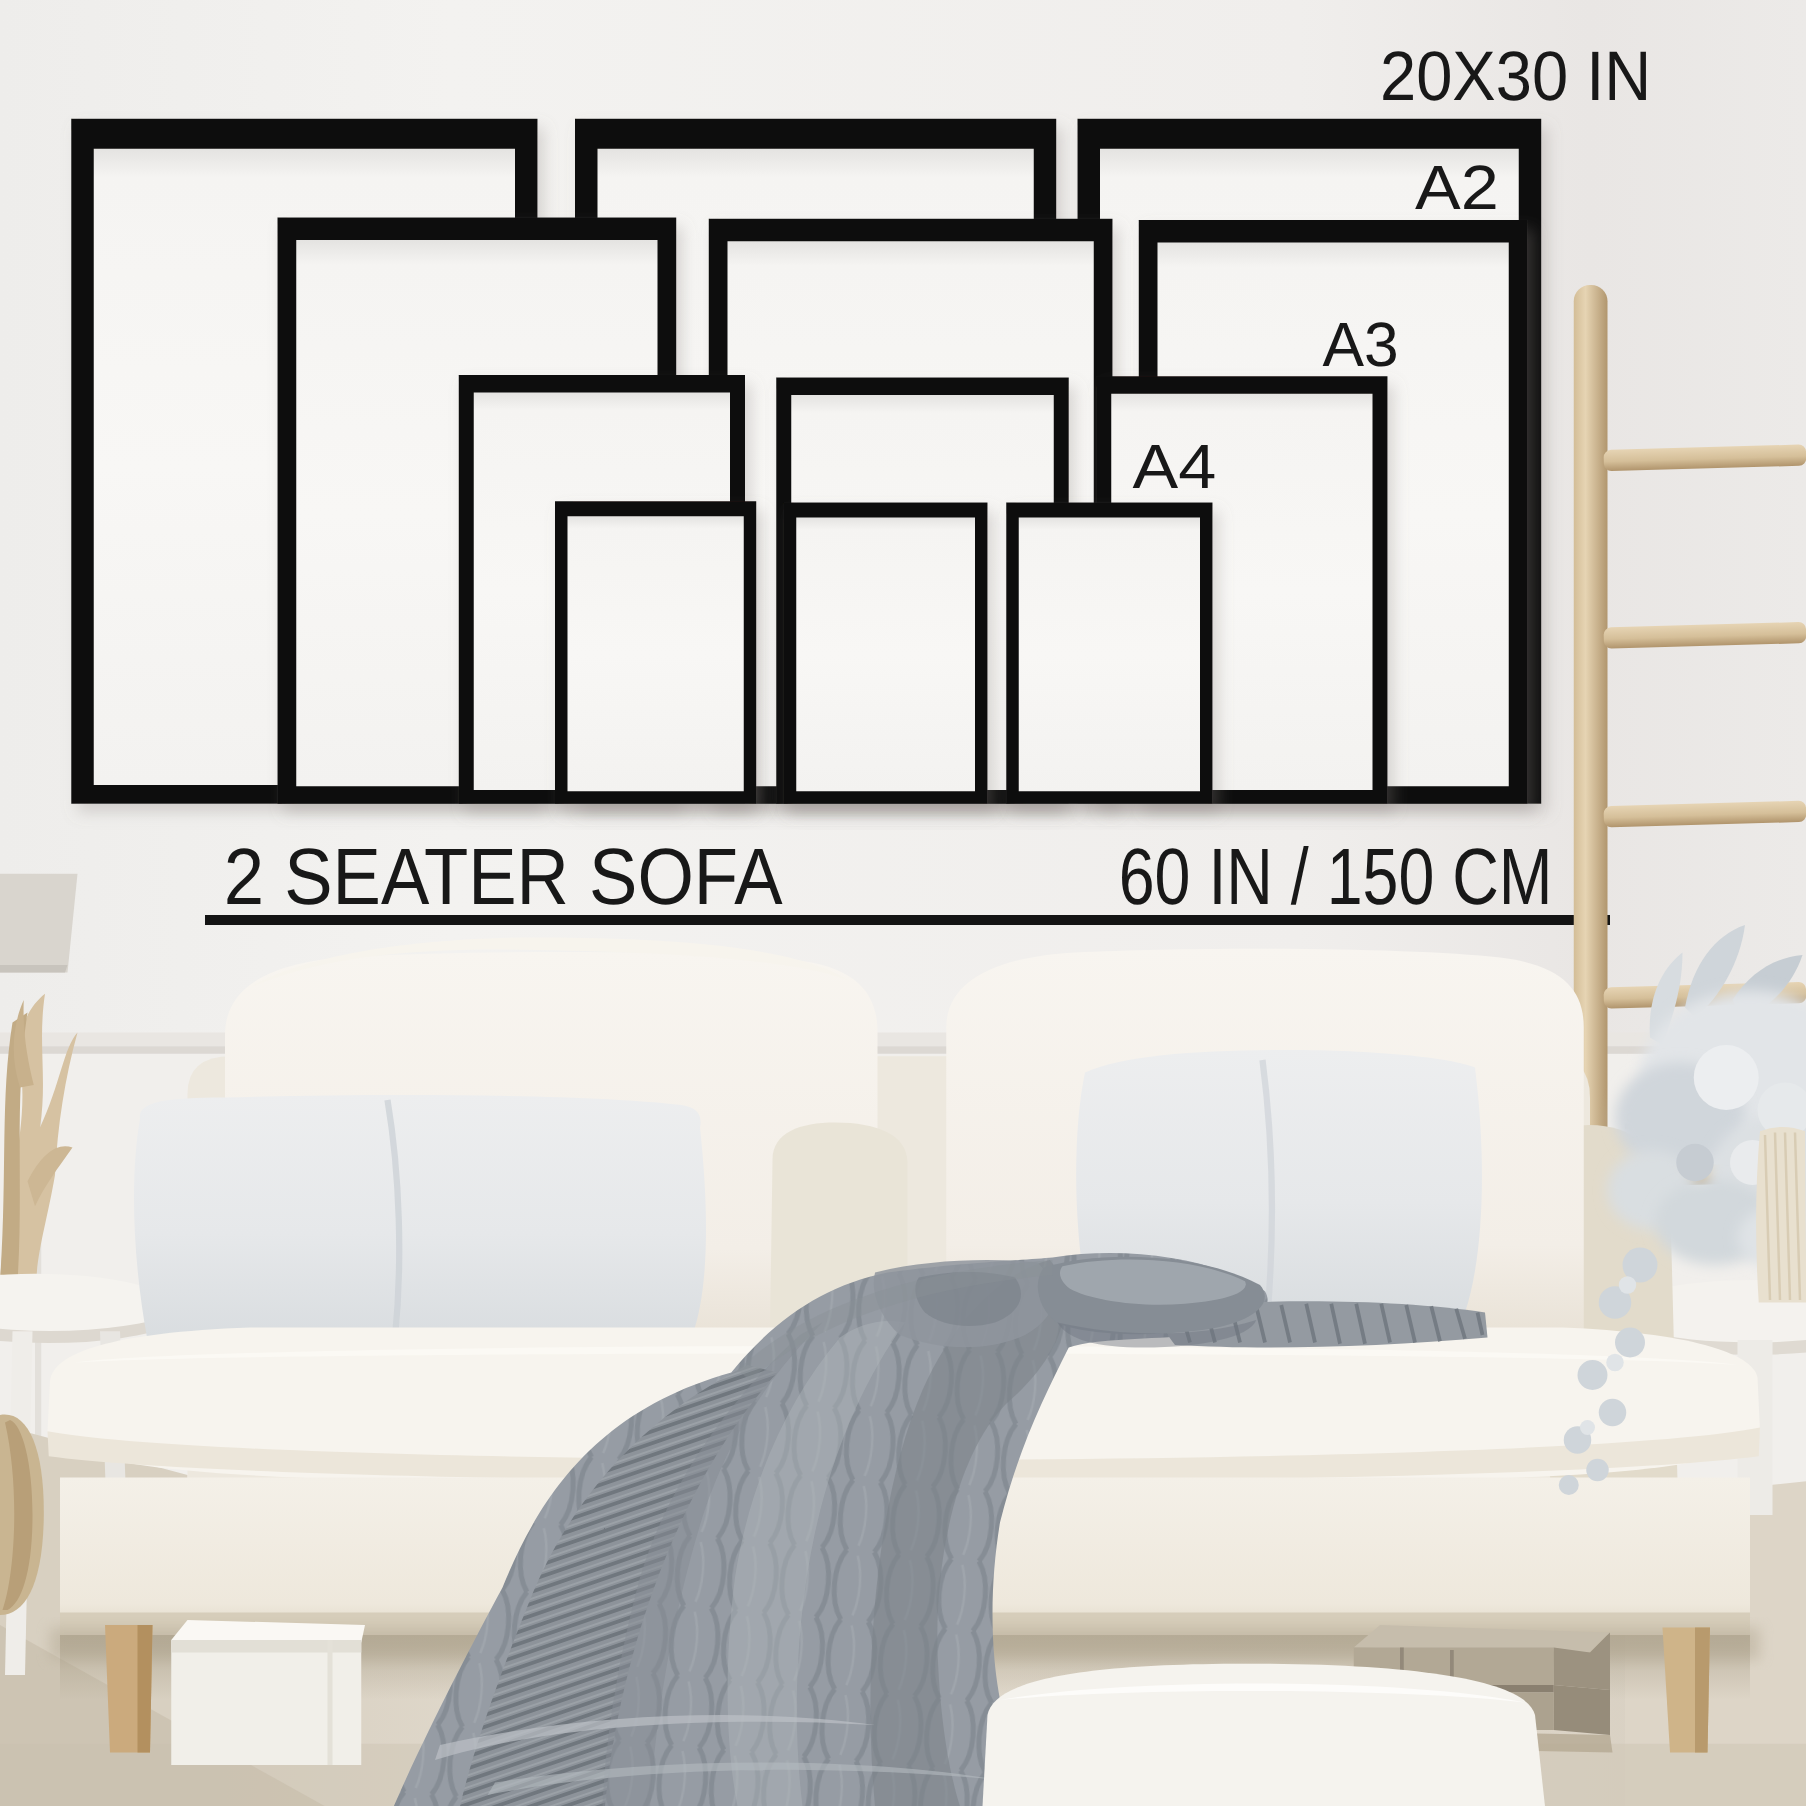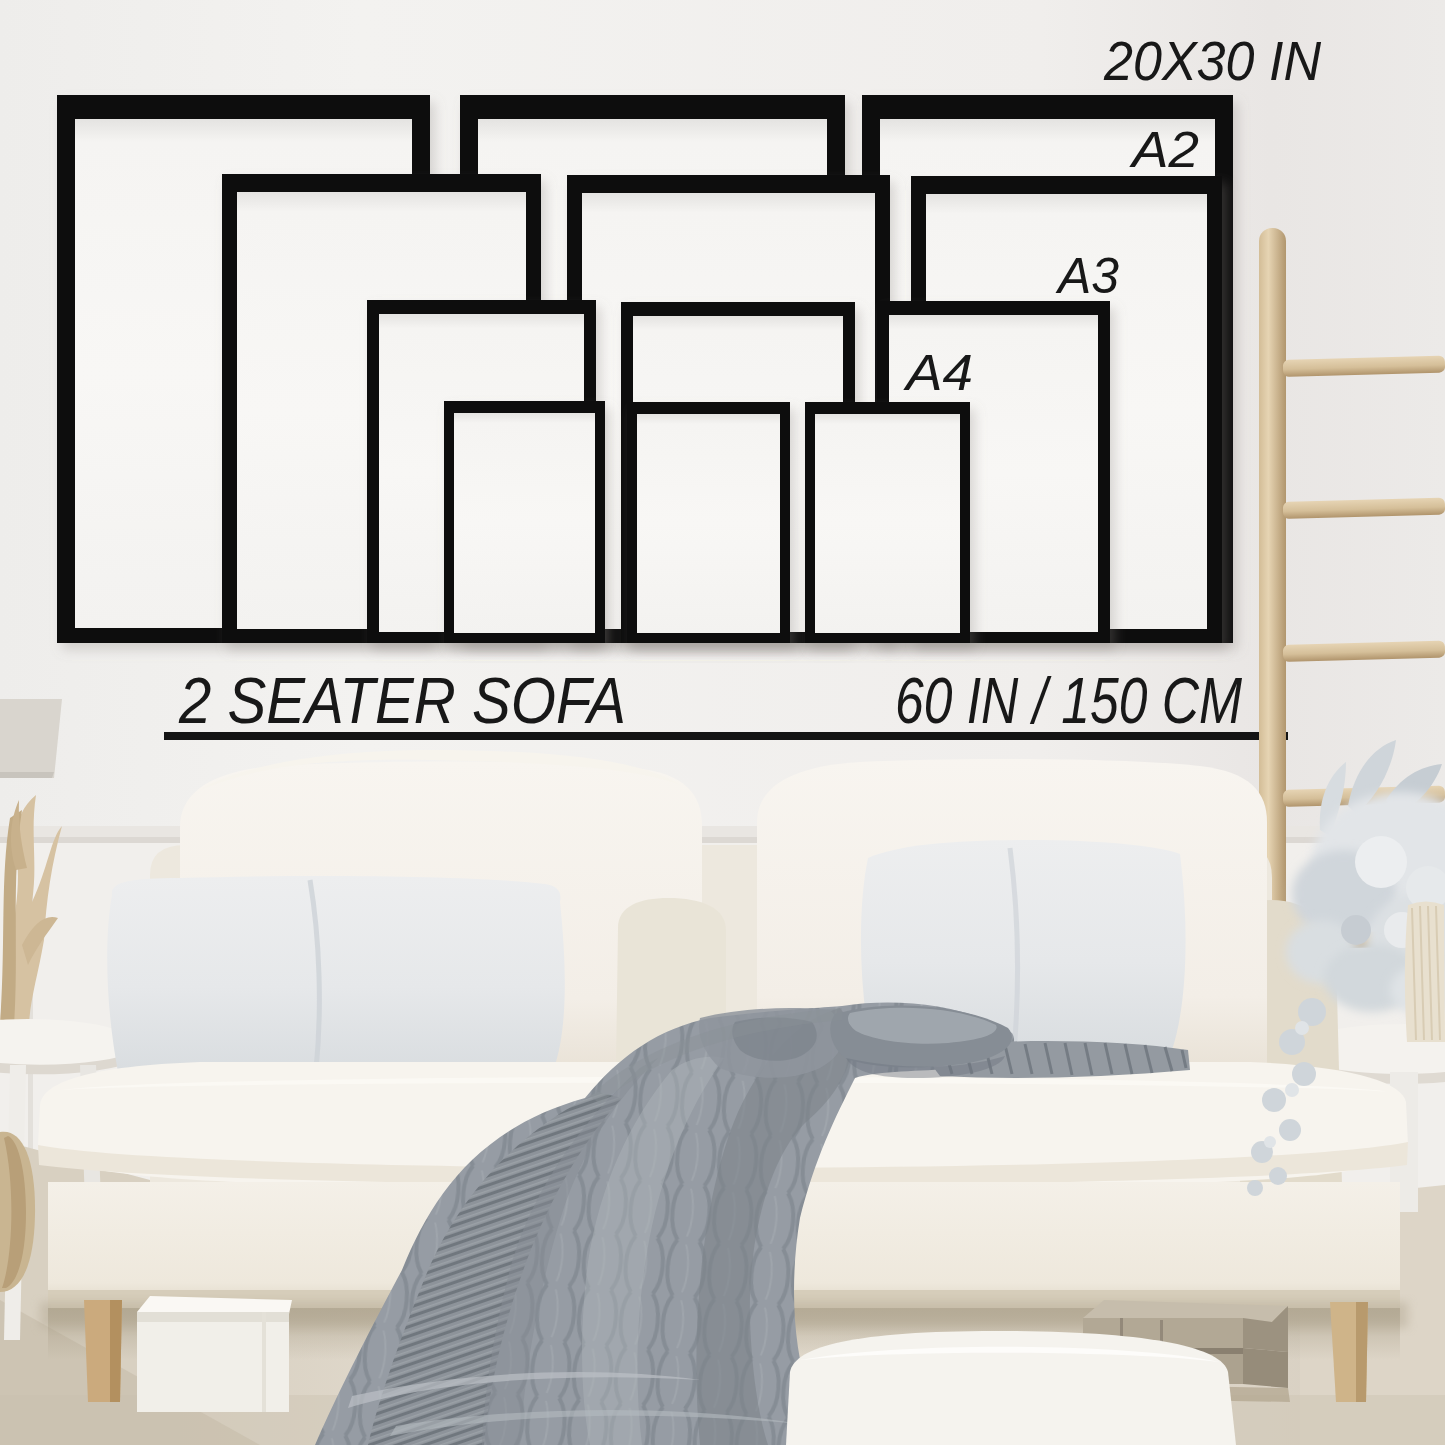--- a/index.html
+++ b/index.html
@@ -1,17 +1,17 @@
 <!DOCTYPE html>
 <html><head>
 <meta charset="utf-8">
 <style>
   html,body{margin:0;padding:0;background:#fff;}
   #stage{position:relative;width:1445px;height:1445px;overflow:hidden;
-         font-family:"Liberation Sans", sans-serif;font-style:italic;}
+         font-family:"Liberation Sans", sans-serif;}
   svg{display:block;}
   text{font-family:"Liberation Sans", sans-serif;}
 </style>
 </head>
 <body>
 <div id="stage">
 <svg width="1445" height="1445" viewBox="0 0 1445 1445">
 <defs>
   <linearGradient id="wallg" x1="0" y1="0" x2="1" y2="0">
     <stop offset="0" stop-color="#eeedeb"></stop>

